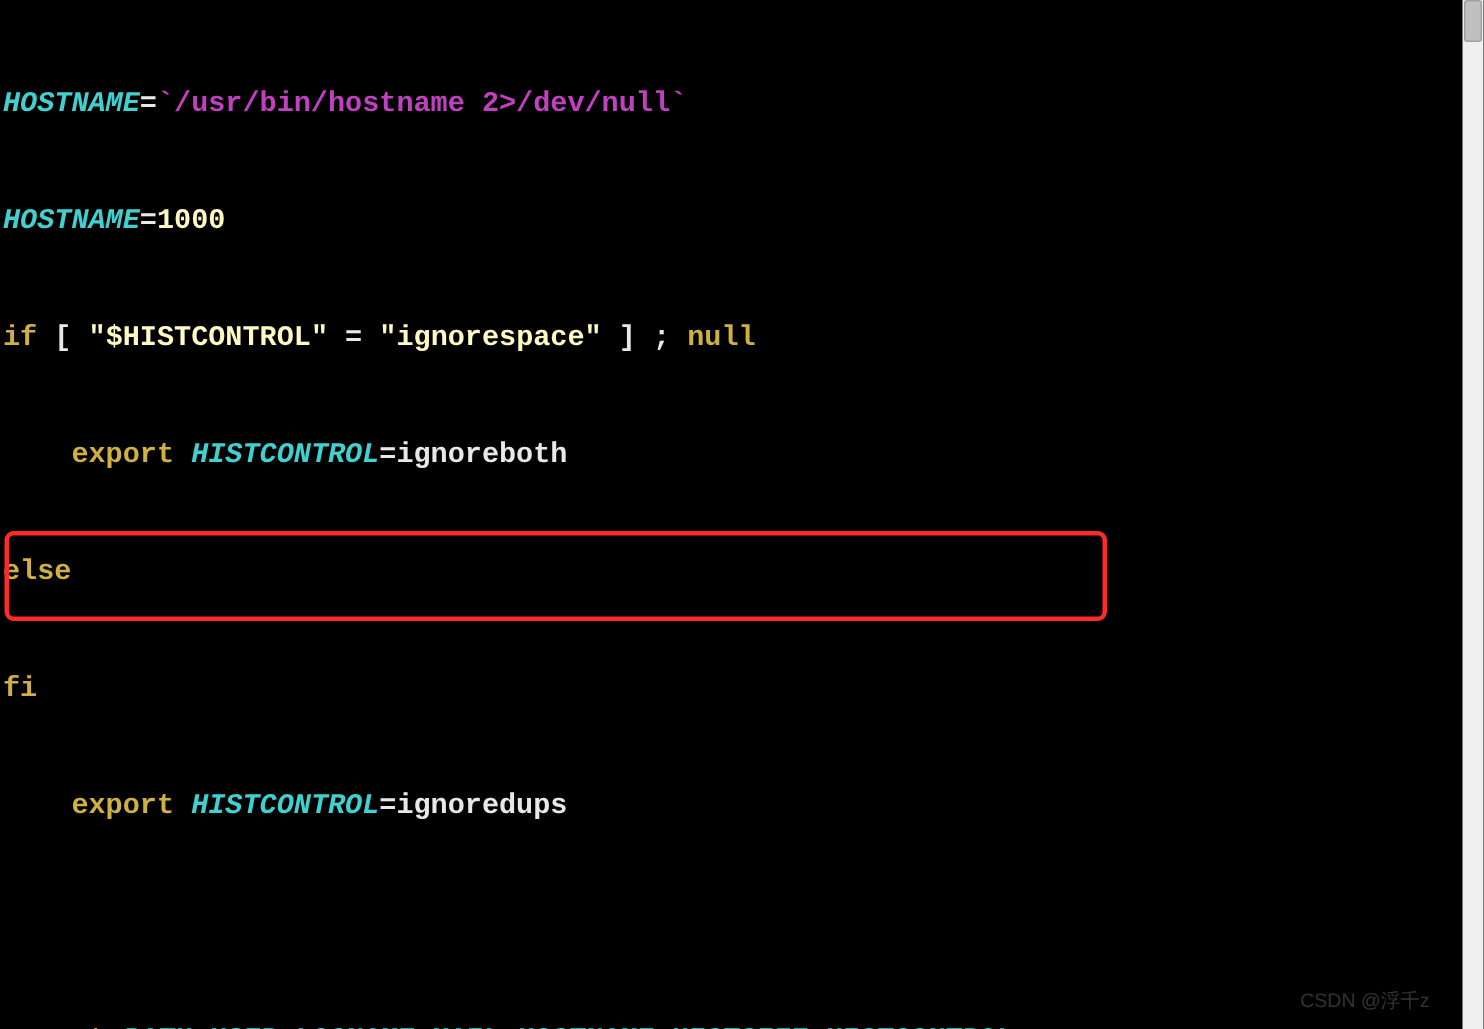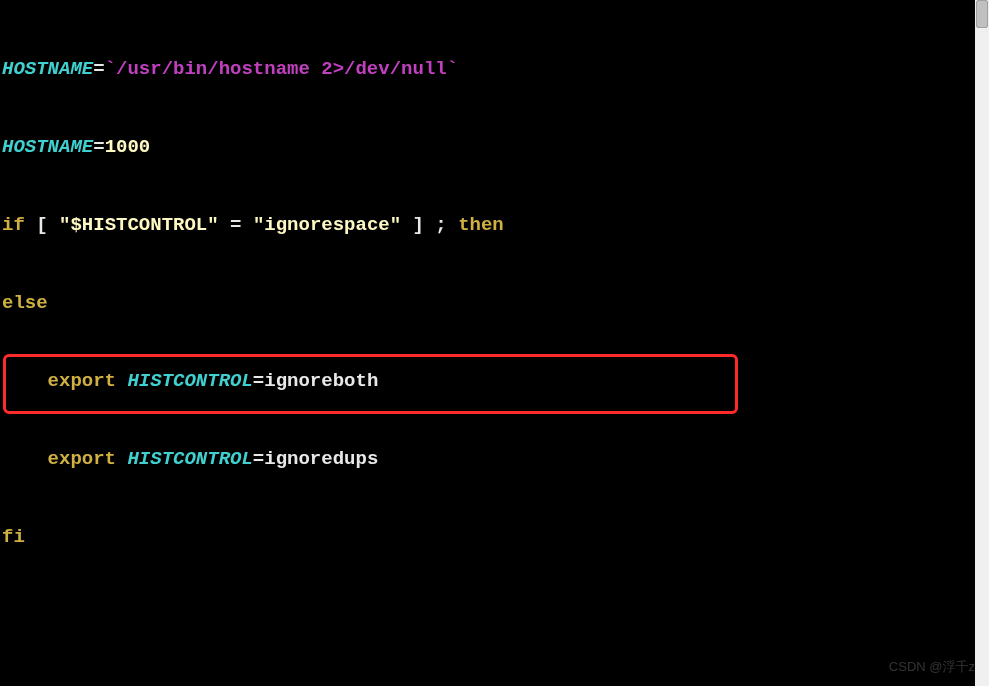--- a/index.html
+++ b/index.html
@@ -35,21 +35,21 @@
     right: 1px;
     top: 0;
     width: 12px;
     height: 28px;
     background: #c0c0c0;
     border: 1px solid #a0a0a0;
     border-radius: 2px;
   }
   .watermark {
     position: absolute;
-    right: 14px;
+    right: 36px;
     bottom: 6px;
     font-size: 13px;
     color: rgba(200,200,200,0.25);
     font-weight: normal;
     font-family: sans-serif;
   }
   .highlight-box {
     position: absolute;
     border: 3px solid #ff2a2a;
     border-radius: 6px;
@@ -67,25 +67,25 @@
   .yl { color: #d0b040; margin-top: 32px; }
 
   .line { display: block; height: 26px; }
 </style>
 </head>
 <body>
 
 <div class="terminal">
   <span class="line"><span class="cy">HOSTNAME</span><span class="wh">=</span><span class="mg">`/usr/bin/hostname 2&gt;/dev/null`</span></span>
   <span class="line"><span class="cy">HOSTNAME</span><span class="wh">=</span><span class="rd">1000</span></span>
-  <span class="line"><span class="yl">if</span><span class="wh"> [ </span><span class="rd">"$HISTCONTROL"</span><span class="wh"> = </span><span class="rd">"ignorespace"</span><span class="wh"> ] ; </span><span class="yl">then</span></span>
+  <span class="line"><span class="yl">if</span><span class="wh"> [ </span><span class="rd">"$HISTCONTROL"</span><span class="wh"> = </span><span class="rd">"ignorespace"</span><span class="wh"> ] ; </span><span class="yl">null</span></span>
+  <span class="line"><span>    </span><span class="yl">export</span><span> </span><span class="cy">HISTCONTROL</span><span class="wh">=ignoreboth</span></span>
   <span class="line"><span class="yl">else</span></span>
-  <span class="line"><span>    </span><span class="yl">export</span><span> </span><span class="cy">HISTCONTROL</span><span class="wh">=ignoreboth</span></span>
+  <span class="line"><span class="yl">fi</span></span>
   <span class="line"><span>    </span><span class="yl">export</span><span> </span><span class="cy">HISTCONTROL</span><span class="wh">=ignoredups</span></span>
-  <span class="line"><span class="yl">fi</span></span>
   <span class="line"><span></span></span>
   <span class="line"><span class="yl">export</span><span class="cy"> PATH USER LOGNAME MAIL HOSTNAME HISTSIZE HISTCONTROL</span></span>
   
   
   
   
   
   
   
   

